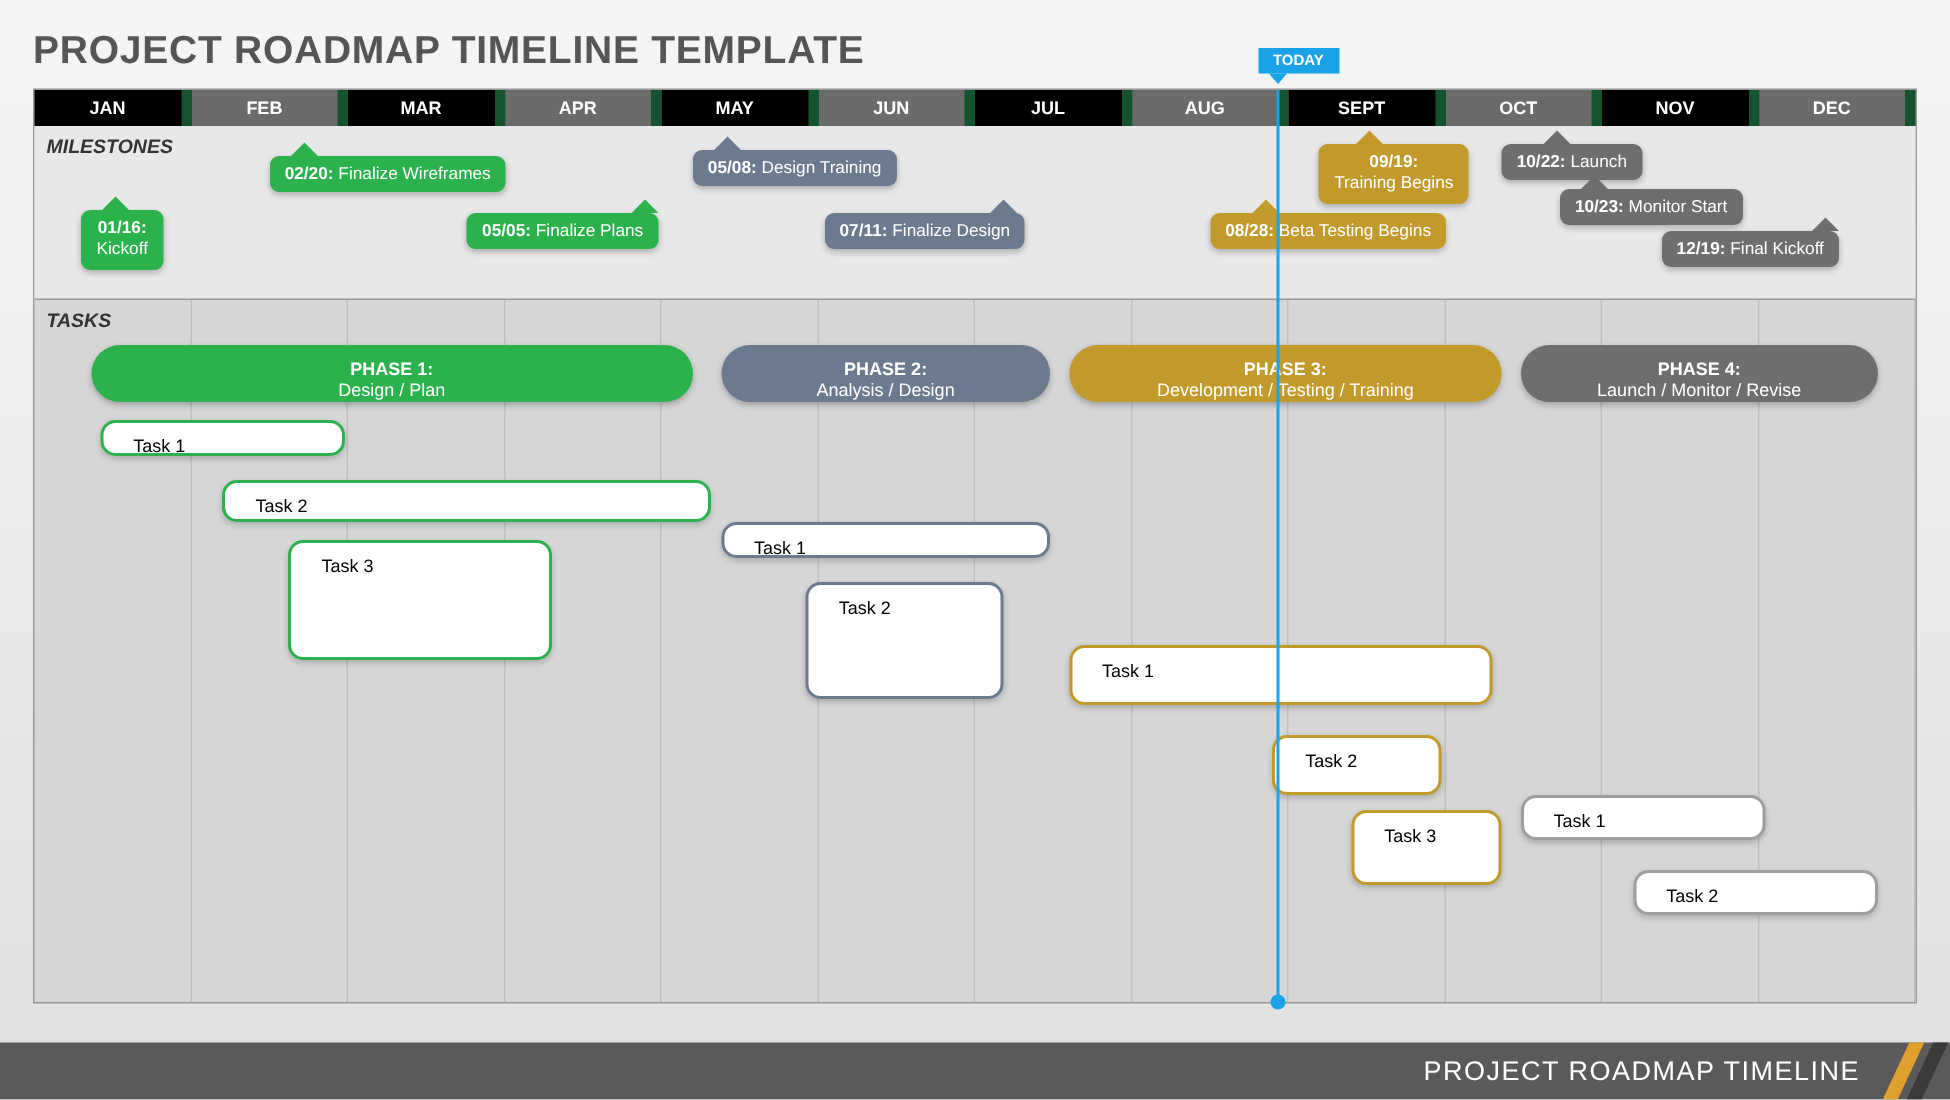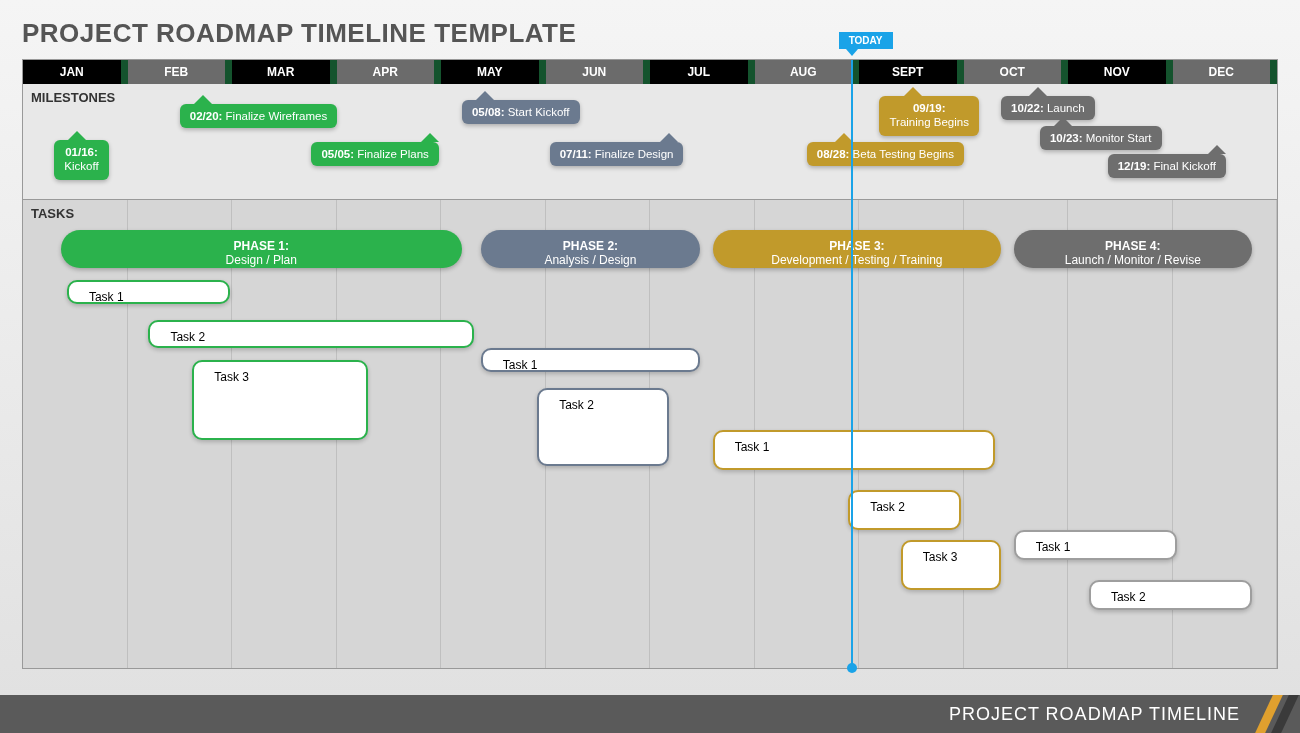--- a/index.html
+++ b/index.html
@@ -49,20 +49,21 @@
   .grid-col {
     flex: 1;
     border-right: 1px solid #bfbfbf;
   }
   .section-label {
     position: absolute;
     left: 8px;
     font-weight: bold;
     font-size: 13px;
     color: #333;
+    font-style: italic;
   }
   .milestones-area {
     position: absolute;
     top: 24px;
     left: 0; right: 0;
     height: 116px;
     background: #e8e8e8;
     border-bottom: 1px solid #999;
   }
   .tasks-area {
@@ -235,21 +236,21 @@
   <div class="milestones-area">
     <div class="section-label" style="top:6px">MILESTONES</div>
     <div id="milestones-holder">
         <div class="milestone bg-green centered" style="left: 2.5%; top: 56px;">
           <div class="arrow-up ar-green" style="left: 14px;"></div>
           <div class="date">01/16:</div>
           <div>Kickoff</div>
         </div>
         <div class="milestone bg-green" style="left: 12.5%; top: 20px;"><div class="arrow-up ar-green" style="left: 14px;"></div><span class="date">02/20: </span><span> Finalize Wireframes</span></div>
         <div class="milestone bg-green" style="left: 23%; top: 58px;"><div class="arrow-up ar-green" style="left: 110px;"></div><span class="date">05/05: </span><span> Finalize Plans</span></div>
-        <div class="milestone bg-slate" style="left: 35%; top: 16px;"><div class="arrow-up ar-slate" style="left: 14px;"></div><span class="date">05/08: </span><span> Start Kickoff</span></div>
+        <div class="milestone bg-slate" style="left: 35%; top: 16px;"><div class="arrow-up ar-slate" style="left: 14px;"></div><span class="date">05/08: </span><span> Design Training</span></div>
         <div class="milestone bg-slate" style="left: 42%; top: 58px;"><div class="arrow-up ar-slate" style="left: 110px;"></div><span class="date">07/11: </span><span> Finalize Design</span></div>
         <div class="milestone bg-gold" style="left: 62.5%; top: 58px;"><div class="arrow-up ar-gold" style="left: 28px;"></div><span class="date">08/28: </span><span> Beta Testing Begins</span></div>
         <div class="milestone bg-gold centered" style="left: 68.3%; top: 12px;">
           <div class="arrow-up ar-gold" style="left: 25px;"></div>
           <div class="date">09/19:</div>
           <div>Training Begins</div>
         </div>
         <div class="milestone bg-gray" style="left: 78%; top: 12px;"><div class="arrow-up ar-gray" style="left: 28px;"></div><span class="date">10/22: </span><span> Launch</span></div>
         <div class="milestone bg-gray" style="left: 79.5%; top: 42px; margin-left: 20px;"><div class="arrow-up ar-gray" style="left: 14px;"></div><span class="date">10/23: </span><span> Monitor Start</span></div>
         <div class="milestone bg-gray" style="left: 86.5%; top: 70px;"><div class="arrow-up ar-gray" style="left: 100px;"></div><span class="date">12/19: </span><span> Final Kickoff</span></div>

